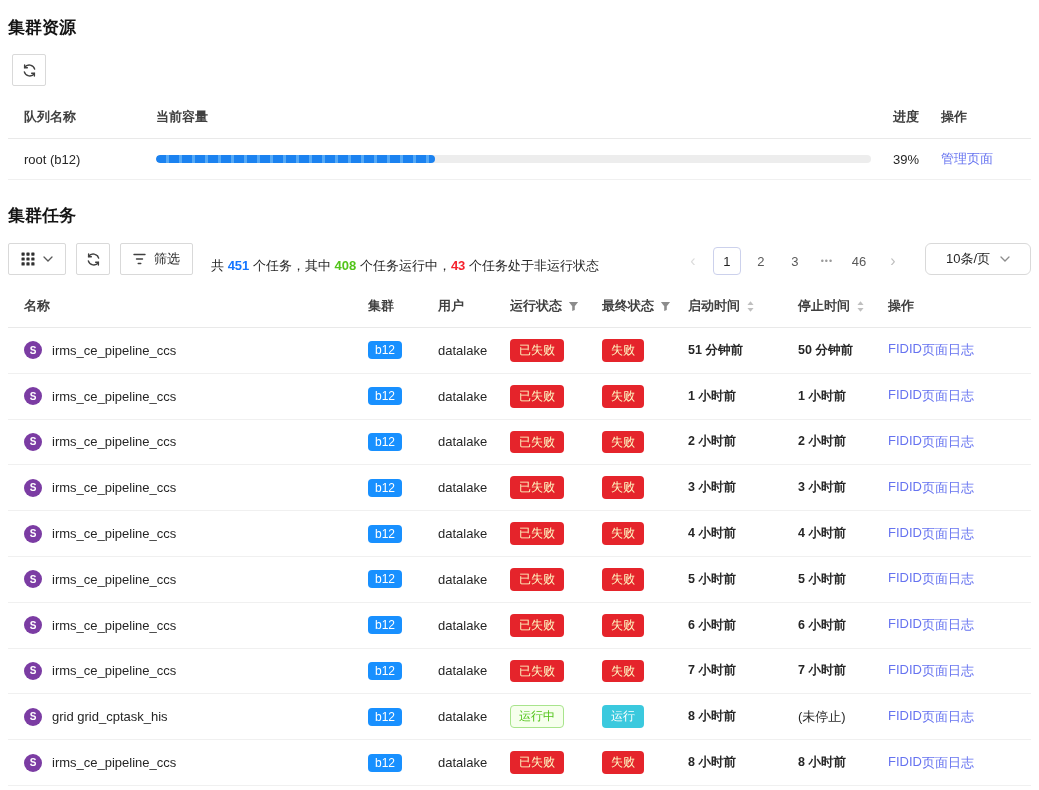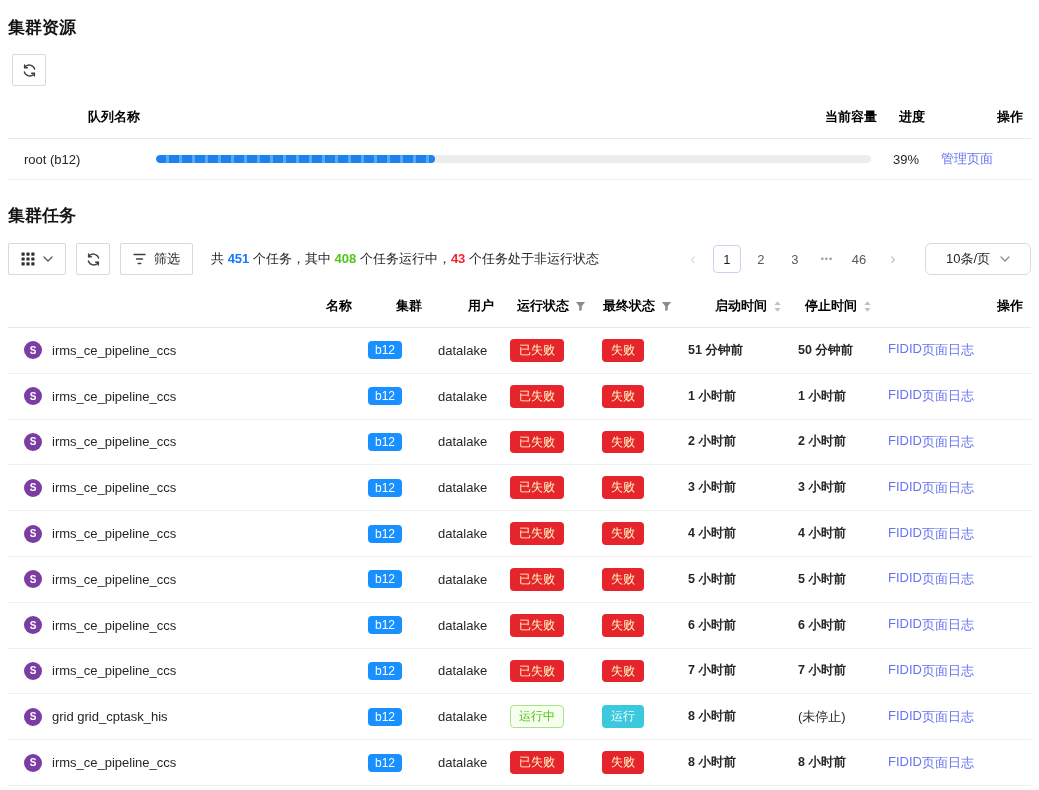--- a/index.html
+++ b/index.html
@@ -12,36 +12,36 @@
   .section-title { font-size:17px; font-weight:700; color:#141414; margin:6px 0 0; }
   .res-refresh-wrap { margin:15px 0 2px 4px; }
 
   .icon-btn {
     width:34px; height:32px; border:1px solid #d9d9d9; border-radius:2px;
     background:#fff; display:inline-flex; align-items:center; justify-content:center;
     cursor:pointer; padding:0;
   }
 
   table { width:100%; border-collapse:collapse; table-layout:fixed; }
-  th { font-weight:600; color:#000000; text-align:right; padding:12px 8px; border-bottom:1px solid #e9e9e9; font-size:13px; }
+  th { font-weight:600; color:#404040; text-align:left; padding:12px 8px; border-bottom:1px solid #e9e9e9; font-size:13px; }
   td { padding:11px 8px; border-bottom:1px solid #f0f0f0; font-size:13px; color:#262626; }
   .res-table { margin-top:10px; }
   .res-table th:first-child, .res-table td:first-child { padding-left:16px; }
   .task-table th:first-child, .task-table td:first-child { padding-left:16px; }
 
   .progress-track { height:8px; background:#ededed; border-radius:5px; margin-right:6px; overflow:hidden; }
   .progress-fill {
     height:8px; border-radius:5px;
     background:repeating-linear-gradient(90deg,#1b82f0 0px,#1b82f0 10px,#55a9f6 10px,#13px,#1b82f0 13px);
     background:repeating-linear-gradient(90deg,#1b82f0 0px,#1b82f0 10px,#55a9f6 10px,#55a9f6 13px);
   }
 
   .link { color:#6673f0; cursor:pointer; text-decoration:none; }
 
-  .toolbar { display:flex; align-items:center; gap:10px; margin:16px 0 10px; }
+  .toolbar { display:flex; align-items:flex-end; gap:10px; margin:16px 0 10px; }
   .btn {
     height:32px; border:1px solid #d9d9d9; border-radius:2px; background:#fff;
     display:inline-flex; align-items:center; gap:8px; padding:0 12px; cursor:pointer; font-size:13px; color:#262626;
   }
   .summary { margin-left:8px; font-size:13px; color:#262626; }
   .summary span { white-space:pre; }
   .num { font-weight:700; }
   .num-total { color:#1677ff; }
   .num-running { color:#52c41a; }
   .num-stopped { color:#f5222d; }

